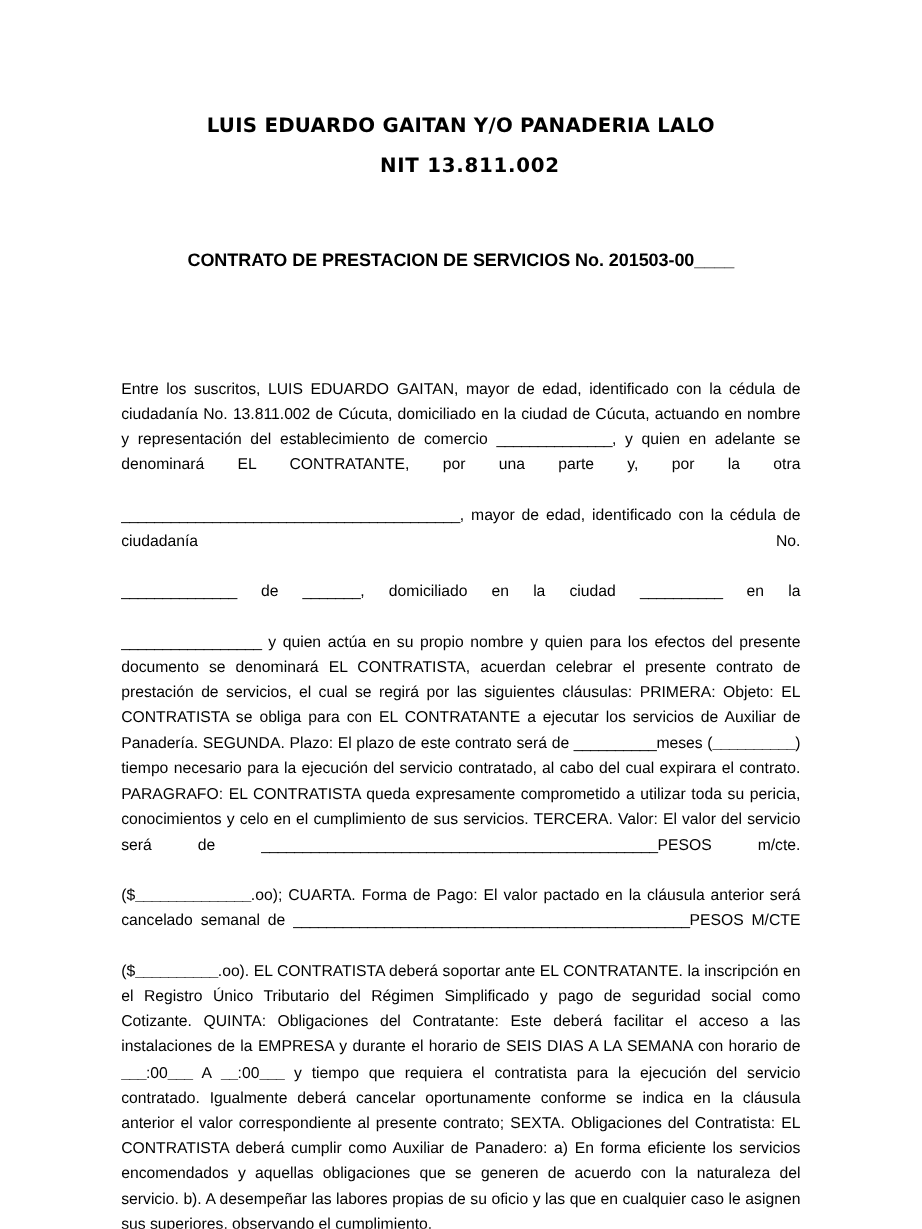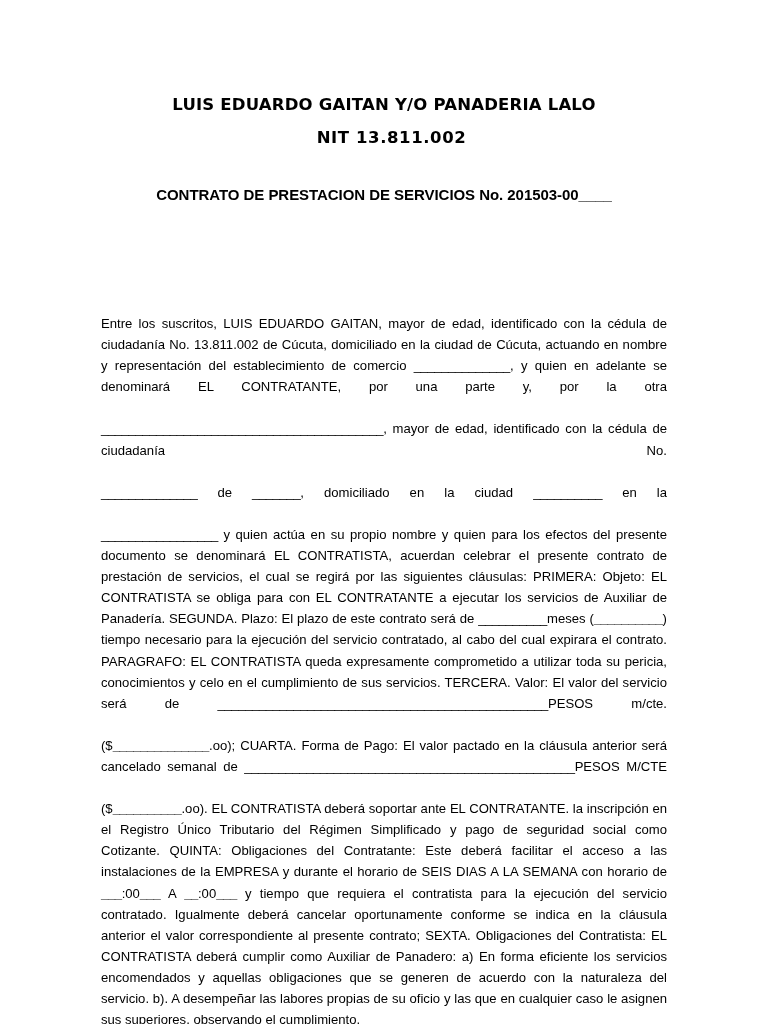--- a/index.html
+++ b/index.html
@@ -43,21 +43,21 @@
   .letterhead .nit {
     letter-spacing: 0.6px;
     margin-left: 15px;
   }
 
   .doc-title {
     text-align: center;
     font-weight: bold;
     font-size: 15px;
     letter-spacing: -0.05px;
-    margin-top: 32px;
+    margin-top: 55px;
     white-space: nowrap;
   }
 
   
   .body-block {
     position: absolute;
     left: 101px;
     top: 313px;
     width: 566px;
     font-size: 13.1px;

